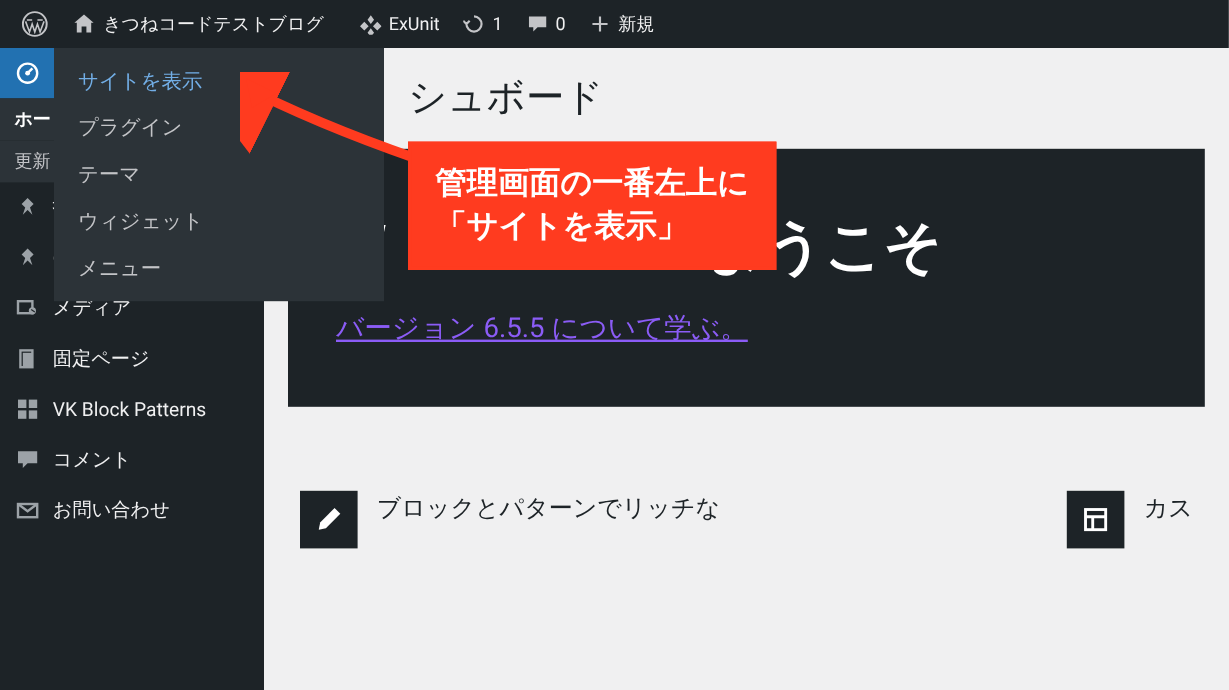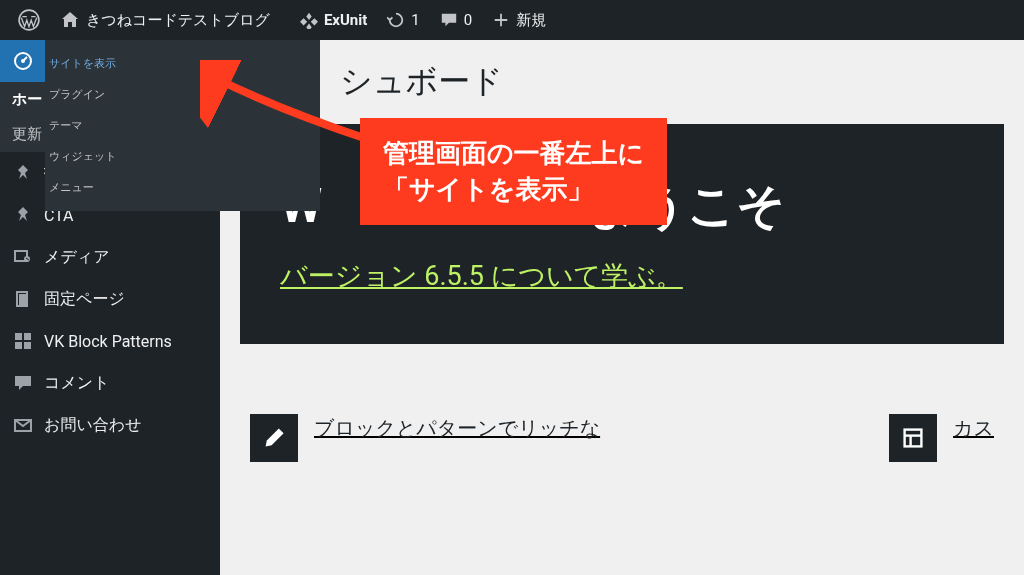--- a/index.html
+++ b/index.html
@@ -40,23 +40,23 @@
     .dropdown {
       position: absolute;
       top: 40px;
       left: 45px;
       background: #2c3338;
       width: 275px;
       z-index: 200;
       padding: 8px 0;
     }
     .dropdown-item {
-      padding: 8px 4px;
+      padding: 8px 20px;
       color: #c3c4c7;
-      font-size: 11px;
+      font-size: 17px;
       cursor: pointer;
     }
     .dropdown-item.highlighted { color: #72aee6; }
     
     
     .sidebar {
       position: absolute;
       left: 0;
       top: 40px;
       width: 220px;
@@ -109,31 +109,30 @@
       color: #fff;
       padding: 50px 40px;
       position: relative;
     }
     .welcome-title {
       font-size: 48px;
       font-weight: 600;
       margin-bottom: 20px;
     }
     .welcome-link {
-      color: #bef264;
-      font-size: 27px;
+      color: #8b5cf6;
+      font-size: 23px;
       text-decoration: underline;
     }
     .welcome-cards {
       display: flex;
       gap: 30px;
       margin-top: 40px;
       background: #f0f0f1;
       padding: 30px 10px 0 10px;
-      text-decoration: underline;
     }
     .card {
       display: flex;
       gap: 16px;
       align-items: flex-start;
     }
     .card-icon {
       width: 48px;
       height: 48px;
       background: #1d2327;
@@ -153,21 +152,21 @@
     .annotation-arrow {
       position: absolute;
       top: 60px;
       left: 200px;
       z-index: 300;
       pointer-events: none;
     }
     .annotation-box {
       position: absolute;
       top: 118px;
-      left: 360px;
+      left: 340px;
       background: #ff3b1f;
       color: #fff;
       padding: 14px 20px;
       font-size: 26px;
       font-weight: 600;
       line-height: 1.4;
       z-index: 300;
       border: 3px solid #ff3b1f;
       pointer-events: none;
     }
@@ -181,21 +180,21 @@
         <circle cx="10" cy="10" r="9" fill="none" stroke="#c3c4c7" stroke-width="1.5"></circle>
         <path d="M3 8 L6 16 L8 10 L10 16 L12 10 L14 16 L17 8 M4 7 L8 7 M12 7 L16 7" stroke="#c3c4c7" stroke-width="1.2" fill="none"></path>
       </svg>
   </div>
   <div class="admin-bar-item">
     <svg class="home-icon" viewBox="0 0 20 20" fill="#c3c4c7">
         <path d="M10 2 L2 9 L4 9 L4 17 L8 17 L8 12 L12 12 L12 17 L16 17 L16 9 L18 9 Z"></path>
       </svg>
     <span>きつねコードテストブログ</span>
   </div>
-  <div class="admin-bar-item" style="margin-left:10px;font-weight:bold;">
+  <div class="admin-bar-item" style="margin-left:10px;">
     <svg width="18" height="18" viewBox="0 0 20 20" fill="#c3c4c7">
         <path d="M10 2 L13 6 L10 10 L7 6 Z M4 8 L8 12 L4 16 L0 12 Z M16 8 L20 12 L16 16 L12 12 Z M10 14 L13 18 L10 22 L7 18 Z"></path>
       </svg>
     <span>ExUnit</span>
   </div>
   <div class="admin-bar-item">
     <svg width="18" height="18" viewBox="0 0 20 20" fill="#c3c4c7">
         <path d="M10 3 A7 7 0 1 1 3 10 M3 10 L0 7 M3 10 L6 7" fill="none" stroke="#c3c4c7" stroke-width="2"></path>
       </svg>
     <span>1</span>

